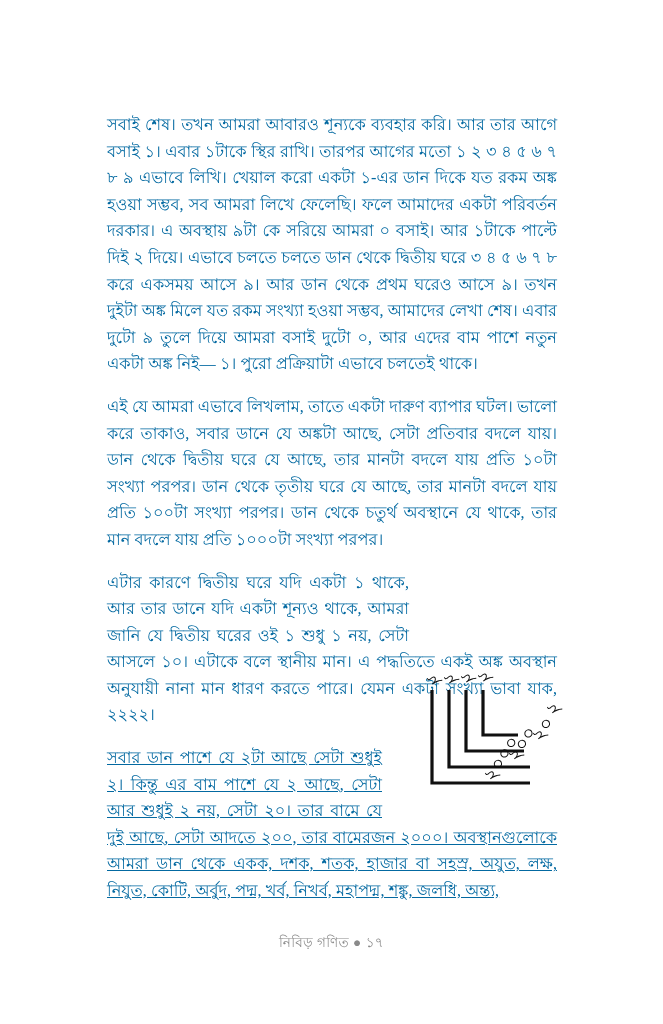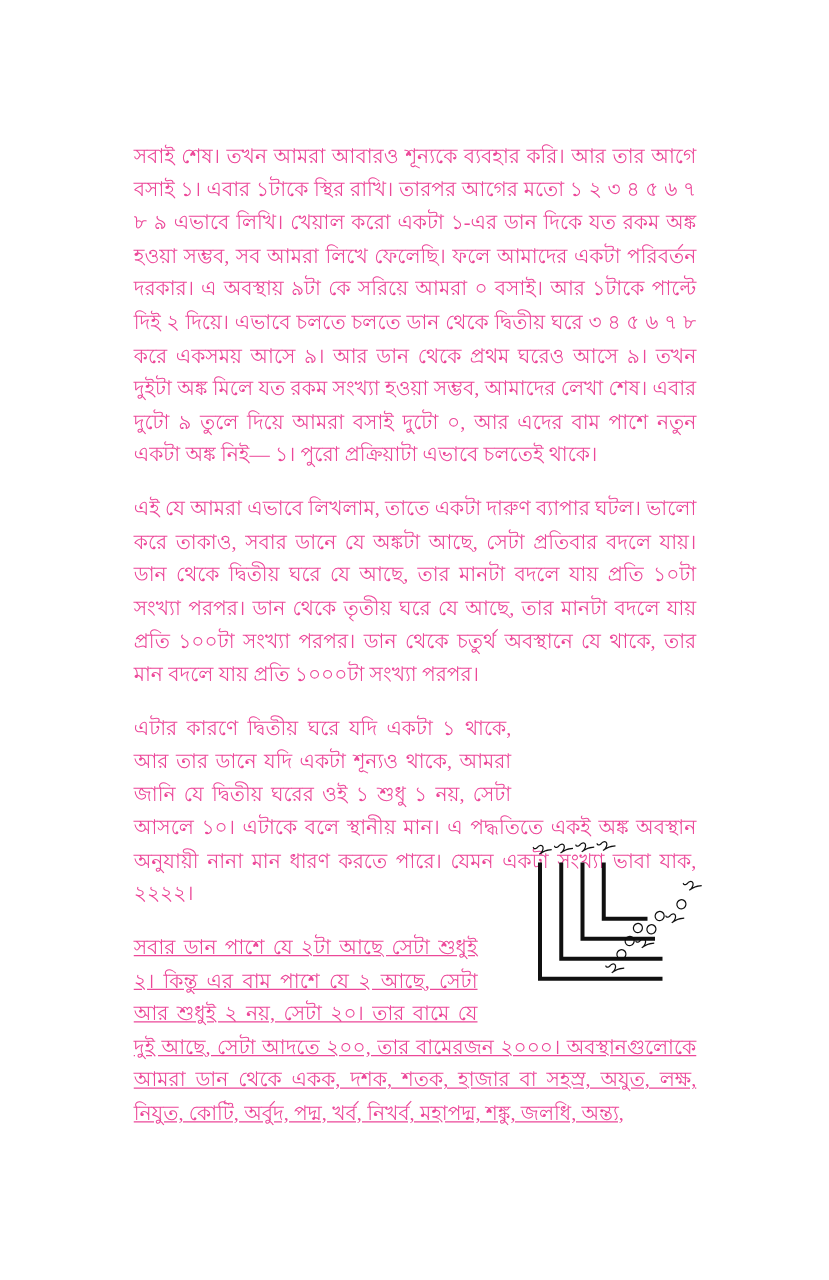--- a/index.html
+++ b/index.html
@@ -23,21 +23,21 @@
     left: 107px;
     top: 112px;
     width: 450px;
   }
   p.para {
     margin: 0 0 16px 0;
     font-size: 16.2px;
     line-height: 26.6px;
     text-align: justify;
     text-justify: inter-word;
-    color: #ec4899;
+    color: #0369a1;
     word-spacing: 0.2px;
     hyphens: none;
   }
   p.para.last {
     margin-bottom: 0;
     text-decoration: underline;
   }
   
   .wrap-para {
     position: relative;
@@ -177,14 +177,17 @@
       <div class="values">
         <span class="value v0">২</span>
         <span class="value v1">২০</span>
         <span class="value v2">২০০</span>
         <span class="value v3">২০০০</span>
       </div>
 
     </div>
   </div>
 
+  <div class="footer">
+    <span>নিবিড় গণিত</span><span class="dot">●</span><span>১৭</span>
+  </div>
 
 </div>
 
 </body></html>

